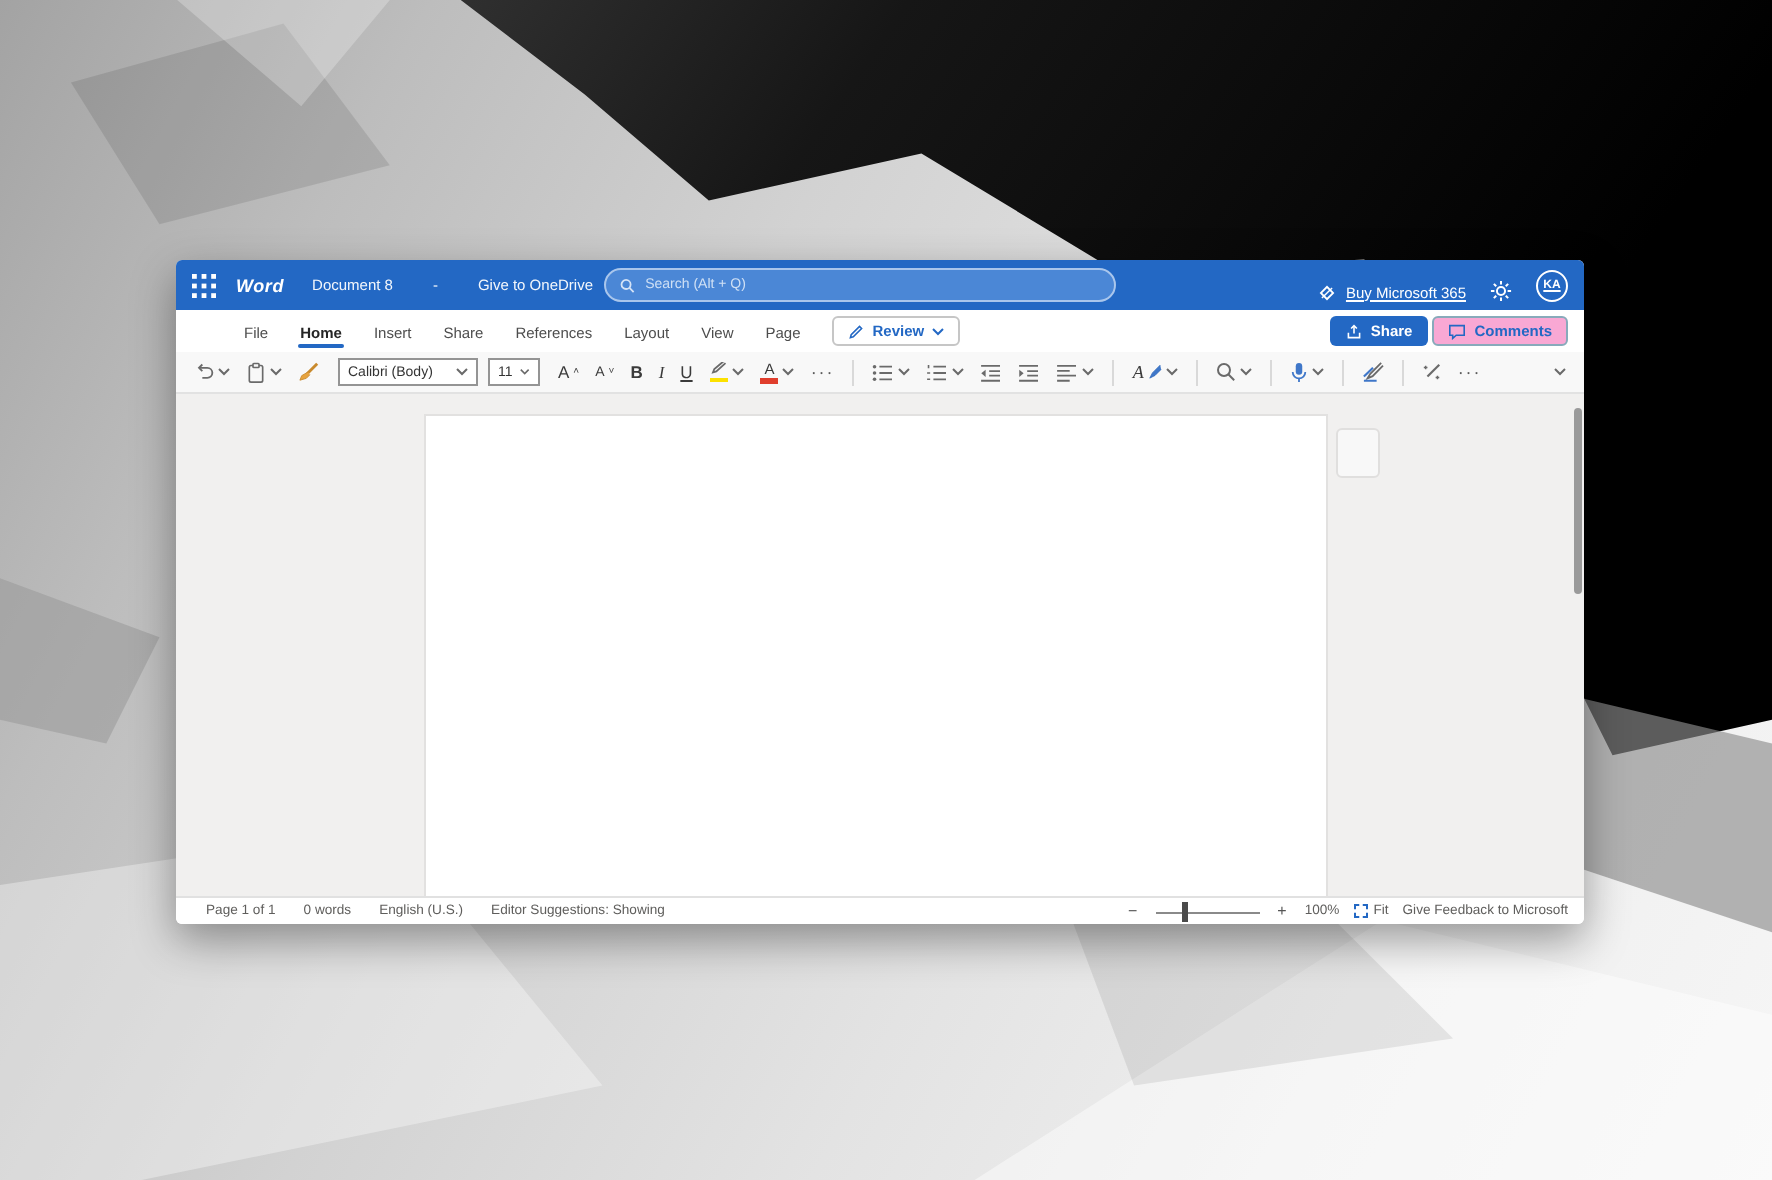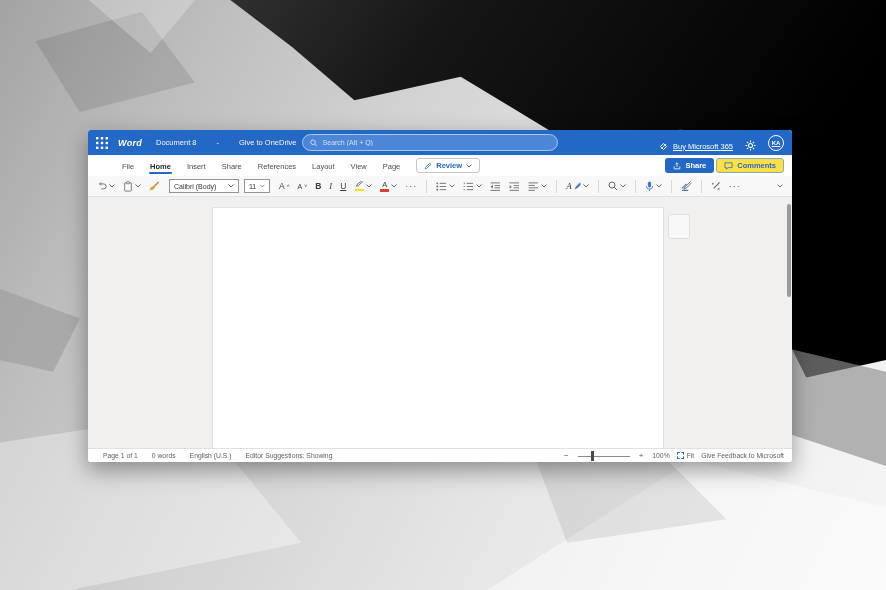--- a/index.html
+++ b/index.html
@@ -57,21 +57,21 @@
   .menu-item { font-size:7.5px; color:#4d4d4d; padding:4px 8px 3px; cursor:pointer; position:relative; }
   .menu-item.active { color:#252525; font-weight:bold; }
   .menu-item.active::after { content:""; position:absolute; left:7px; right:7px; bottom:0;
     height:2px; background:#2368c4; border-radius:1px; }
   .editing-btn { margin-left:8px; display:flex; align-items:center; gap:4px;
     border:1px solid #c6c6c6; border-radius:3px; padding:2px 7px; color:#2368c4;
     font-size:7.5px; font-weight:bold; background:#fff; cursor:pointer; }
   .mb-right { margin-left:auto; display:flex; align-items:center; gap:2px; }
   .share-btn { display:flex; align-items:center; gap:4px; background:#2368c4; color:#fff;
     font-size:7.5px; font-weight:bold; border:none; border-radius:3px; padding:3px 8px; cursor:pointer; }
-  .comments-btn { display:flex; align-items:center; gap:4px; background:#fde047; color:#2368c4;
+  .comments-btn { display:flex; align-items:center; gap:4px; background:#f9a8d4; color:#2368c4;
     font-size:7.5px; font-weight:bold; border:1px solid #8ab; border-radius:3px; padding:2px 7px; cursor:pointer;justify-content:flex-end; }
 
   
   .toolbar { height:21px; background:#f8f8f8; border-bottom:1px solid #e2e2e2;
     display:flex; align-items:center; padding:0 6px; gap:2px; flex:0 0 auto; color:#5a5a5a; }
   .tbtn { display:flex; align-items:center; gap:2px; padding:2px 3px; border-radius:2px; cursor:pointer; }
   .tdiv { width:1px; height:13px; background:#d9d9d9; margin:0 4px; flex:0 0 auto; }
   .dd { display:flex; align-items:center; justify-content:space-between;
     border:1px solid #949494; background:#fff; height:14px; font-size:7px; color:#333;
     padding:0 4px; gap:4px; cursor:pointer; }

